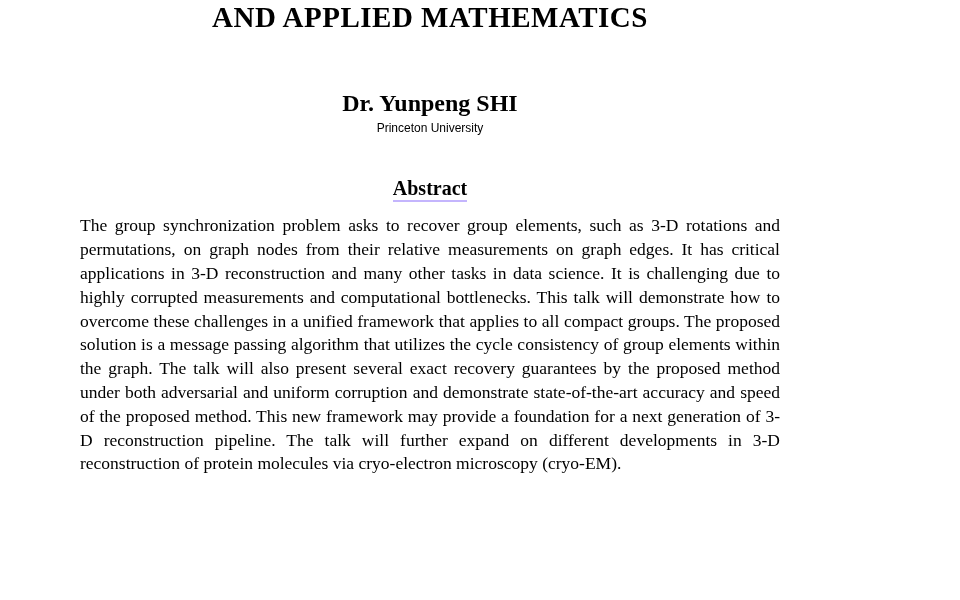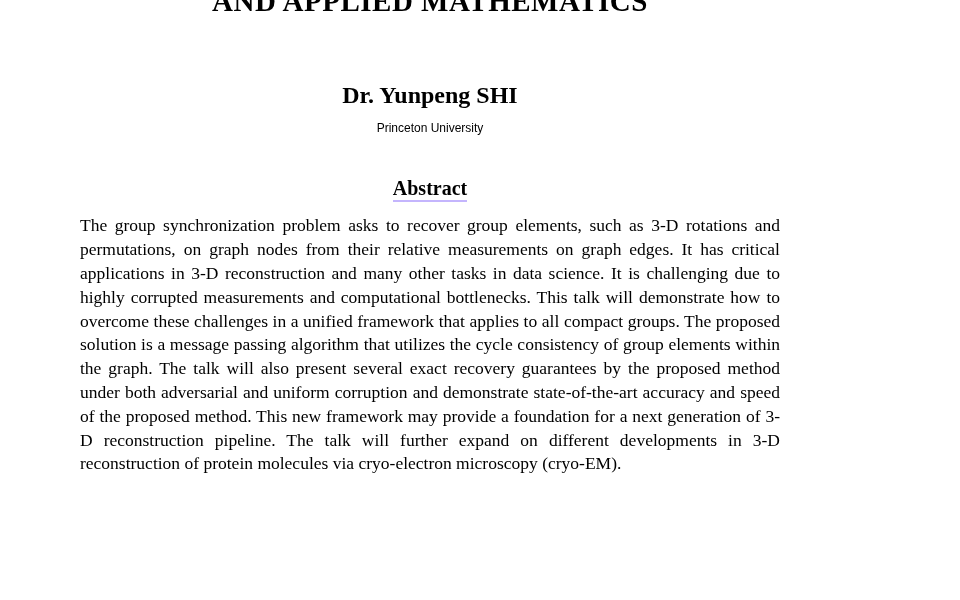--- a/index.html
+++ b/index.html
@@ -11,21 +11,21 @@
     width: 960px;
     height: 600px;
     overflow: hidden;
     font-family: "Liberation Serif", serif;
     color: #000000;
   }
   .page {
     width: 860px;
     height: 600px;
     box-sizing: border-box;
-    padding: 0 80px;
+    padding: 16px 80px;
     position: relative;
   }
   .dept-header {
     text-align: center;
     font-family: "Liberation Serif", serif;
     font-weight: bold;
     font-size: 29px;
     letter-spacing: 0.5px;
     line-height: 1.05;
     margin: 0;
@@ -46,21 +46,21 @@
     text-align: center;
     font-weight: bold;
     font-size: 18px;
     margin: 0;
     padding-top: 42px;
   }
   .speaker-name {
     text-align: center;
     font-weight: bold;
     font-size: 24px;
-    margin: 8px;
+    margin: 0;
     padding-top: 44px;
   }
   .speaker-affil {
     text-align: center;
     font-family: "Liberation Sans", sans-serif;
     font-size: 12px;
     margin: 0;
     padding-top: 4px;
   }
   .abstract-heading {

